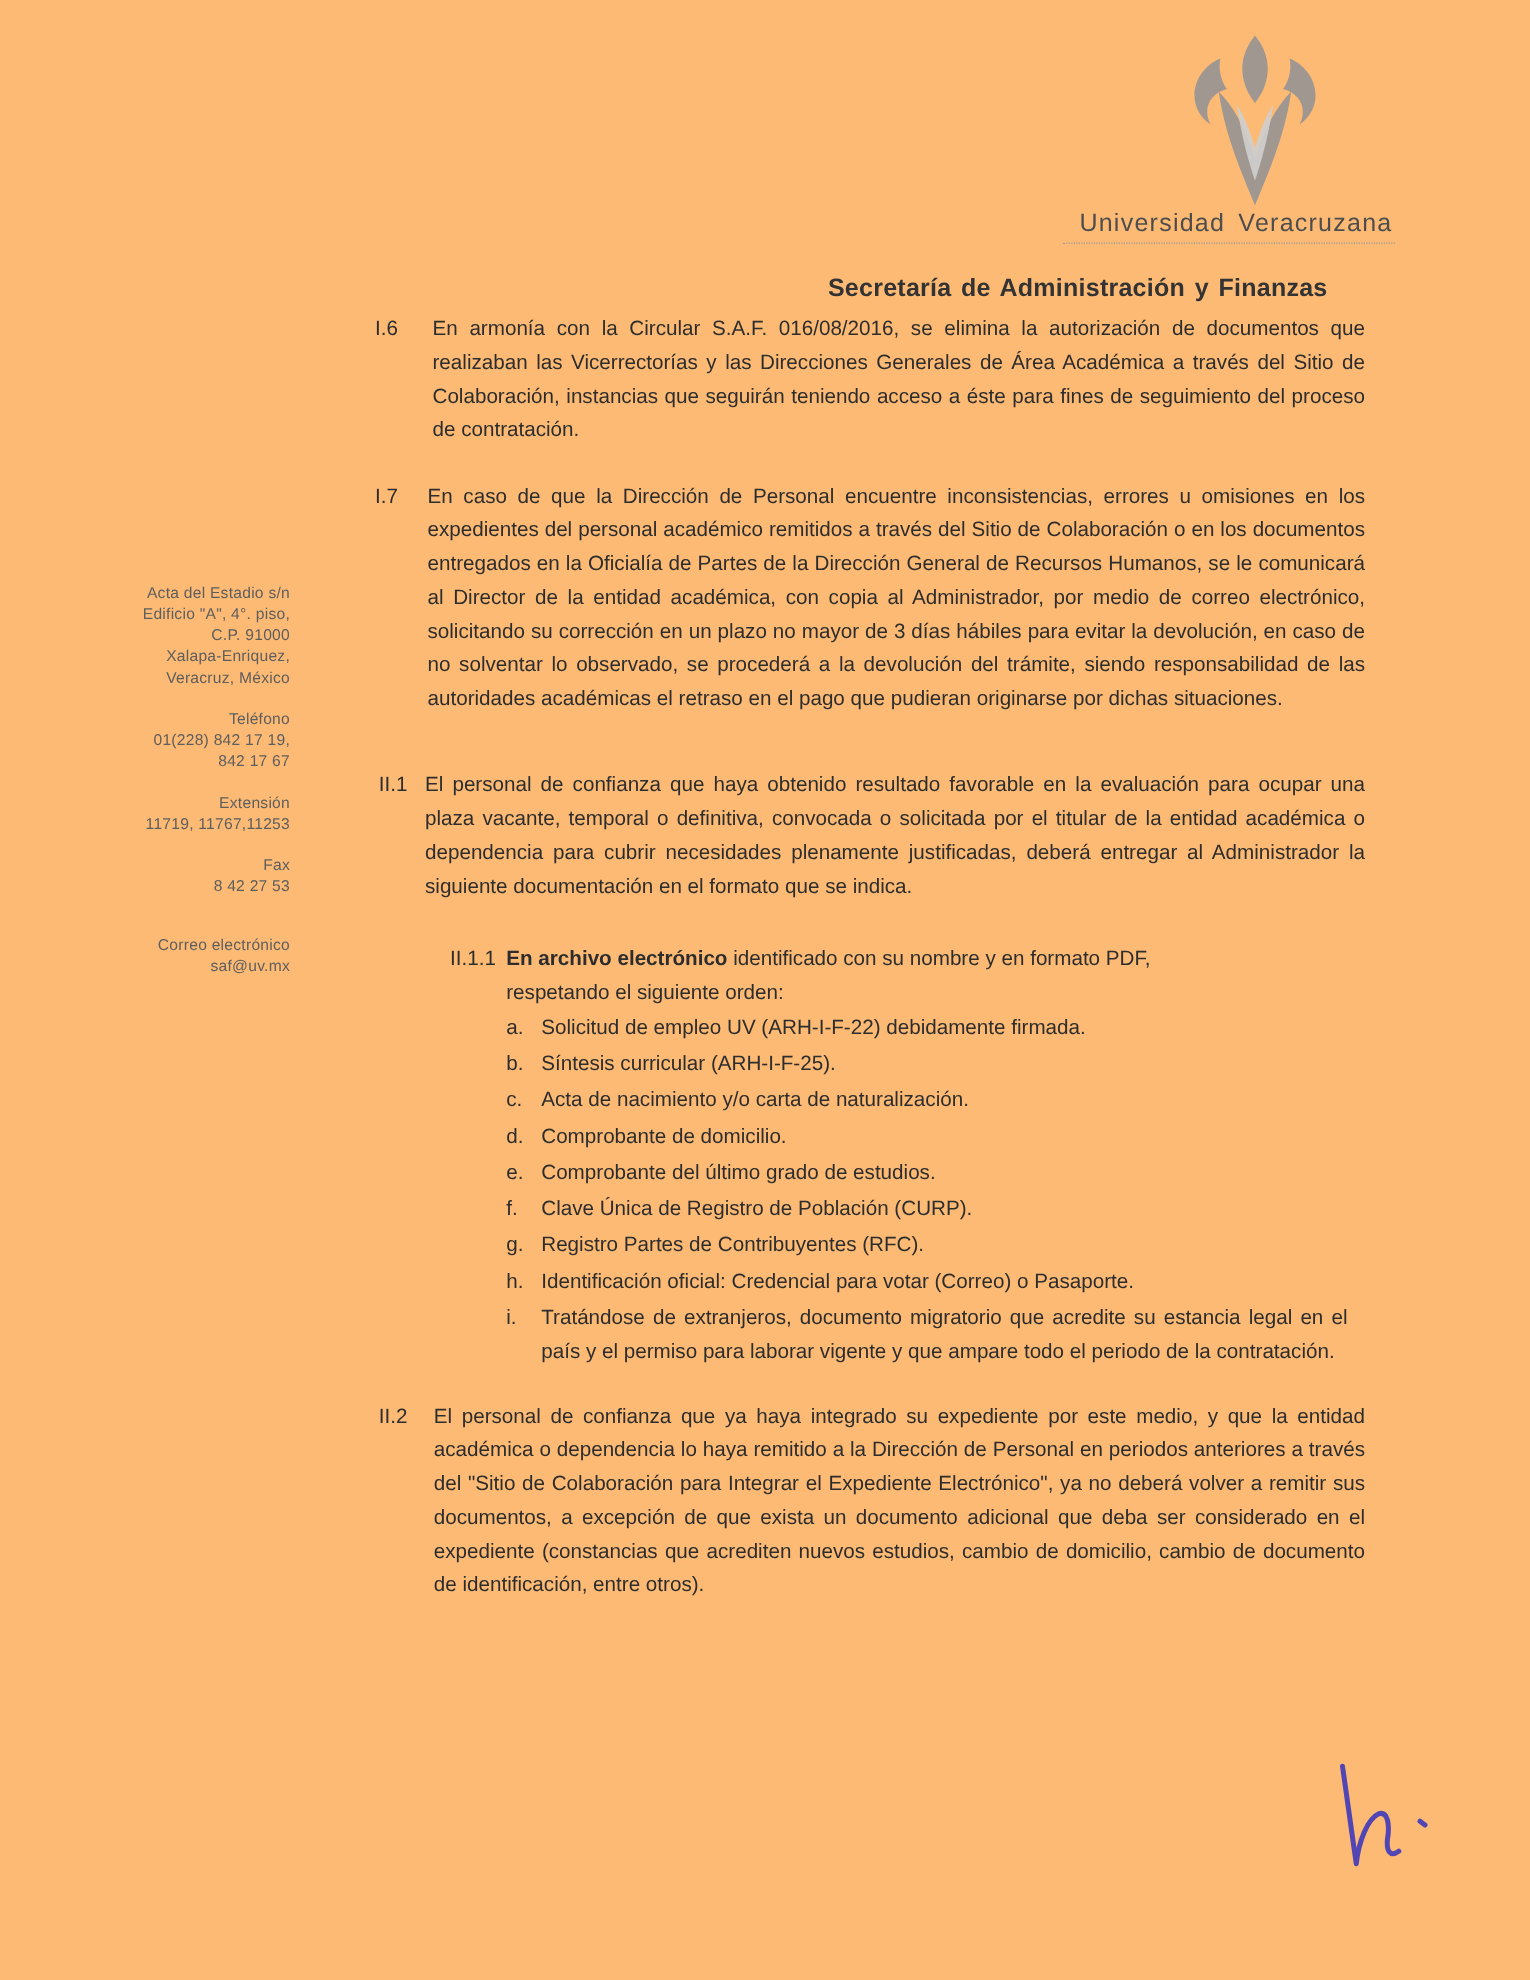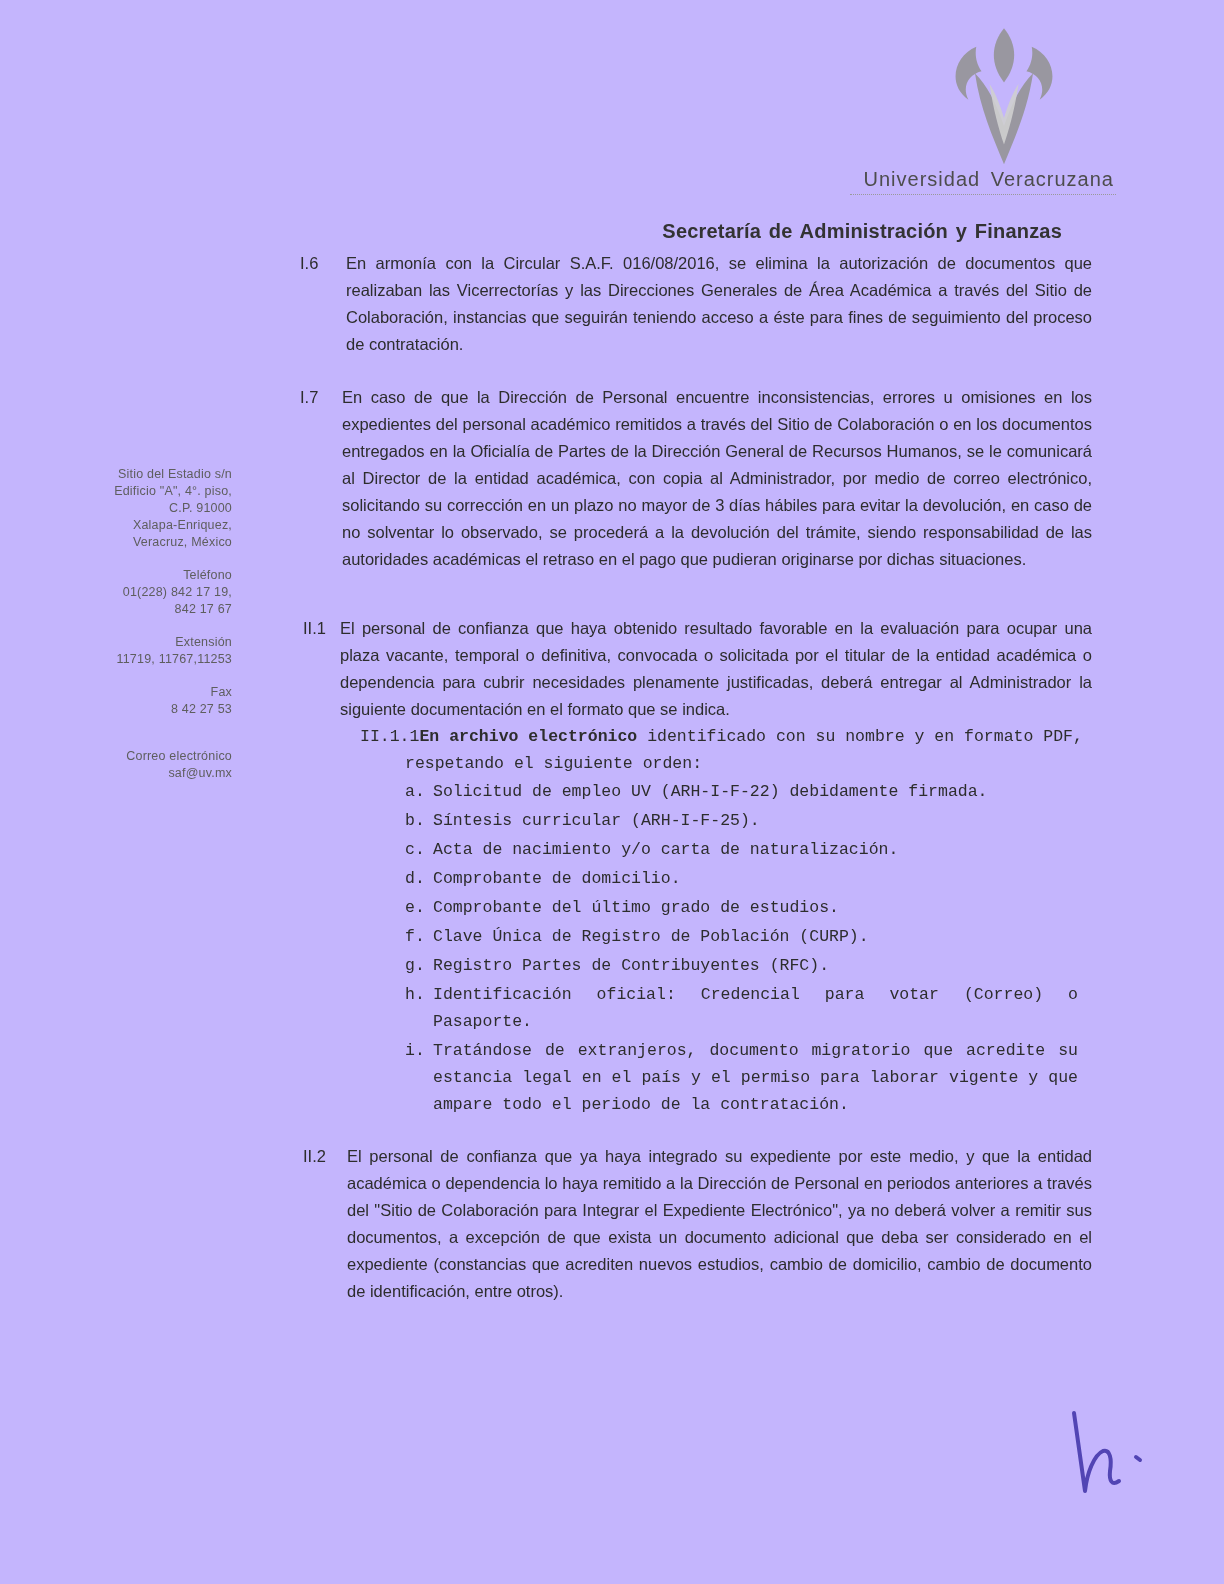--- a/index.html
+++ b/index.html
@@ -1,19 +1,19 @@
 <!DOCTYPE html>
 <html><head>
 <meta charset="utf-8">
 <style>
   html,body{margin:0;padding:0;background:#e8e8e8;}
   .page{
     position:relative;
     width:1224px;height:1584px;
-    background:#c4b5fd;
+    background:#fdba74;
     font-family:"Liberation Sans","DejaVu Sans",sans-serif;
     color:#2d2d2d;
     overflow:hidden;
     margin:0 auto;
   }
   
   .logo{position:absolute;left:938px;top:28px;width:132px;height:138px;}
   .university{
     position:absolute;top:168px;right:108px;
     font-size:20px;letter-spacing:1px;color:#4d4d4d;
@@ -43,21 +43,21 @@
   .para .num{flex:0 0 auto;white-space:nowrap;}
   .para .ptext{flex:1 1 auto;text-align:justify;}
   .p-i6{margin-left:38px;}
   .p-i6 .num{width:46px;}
   .p-i7{margin-left:38px;margin-top:26px;}
   .p-i7 .num{width:42px;}
   .sec-head{display:flex;margin-top:44px;font-weight:700;font-size:18px;color:#3a3a3a;letter-spacing:.6px;}
   .sec-head .num{width:41px;}
   .p-ii1{margin-left:41px;margin-top:42px;}
   .p-ii1 .num{width:37px;}
-  .blk-ii11{margin-left:98px;font-family:Liberation Mono, monospace;}
+  .blk-ii11{margin-left:98px;margin-top:31px;}
   .blk-ii11 .lead{display:flex;}
   .blk-ii11 .lead .num{flex:0 0 45px;}
   .blk-ii11 .lead b{font-weight:700;}
   .blk-ii11 .line2{margin-left:45px;}
   .doc-list{margin:1px 0 0 45px;padding:0;list-style:none;}
   .doc-list li{display:flex;margin-bottom:2px;}
   .doc-list .letter{flex:0 0 28px;}
   .doc-list .ltext{flex:1 1 auto;text-align:justify;max-width:645px;}
   .p-ii2{margin-left:41px;margin-top:25px;}
   .p-ii2 .num{width:44px;}
@@ -77,21 +77,21 @@
       <path d="M28 34 C37 43 44 56 50 74 C56 56 63 43 72 34 C68 61 59 81 50 103 C41 81 32 61 28 34 Z"></path>
     </g>
     <path d="M39 42 C44 50 47 58 50 68 C53 58 56 50 61 42 C58 62 54 76 50 88 C46 76 42 62 39 42 Z" fill="#cfcfcf" opacity="0.9"></path>
   </svg>
 
   <div class="university">Universidad Veracruzana</div>
   <div class="department">Secretaría de Administración y Finanzas</div>
 
   <aside class="sidebar">
     <div class="sb-group">
-      <div>Sitio del Estadio s/n</div>
+      <div>Acta del Estadio s/n</div>
       <div>Edificio "A", 4°. piso,</div>
       <div>C.P. 91000</div>
       <div>Xalapa-Enriquez,</div>
       <div>Veracruz, México</div>
     </div>
     <div class="sb-group">
       <div>Teléfono</div>
       <div>01(228) 842 17 19,</div>
       <div>842 17 67</div>
     </div>

